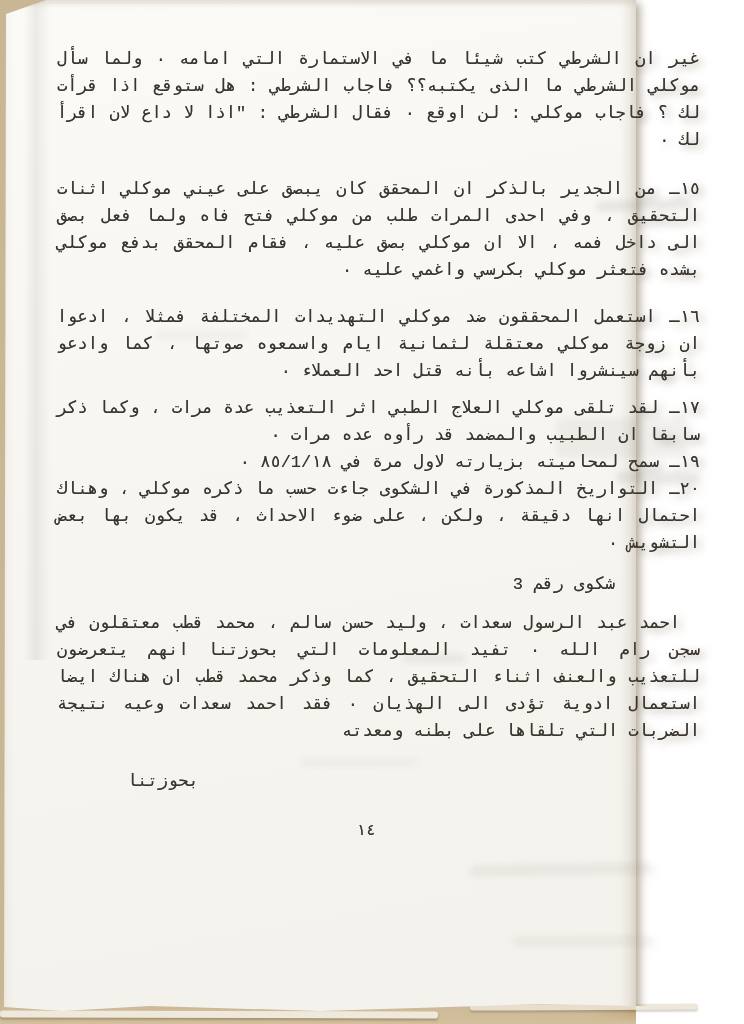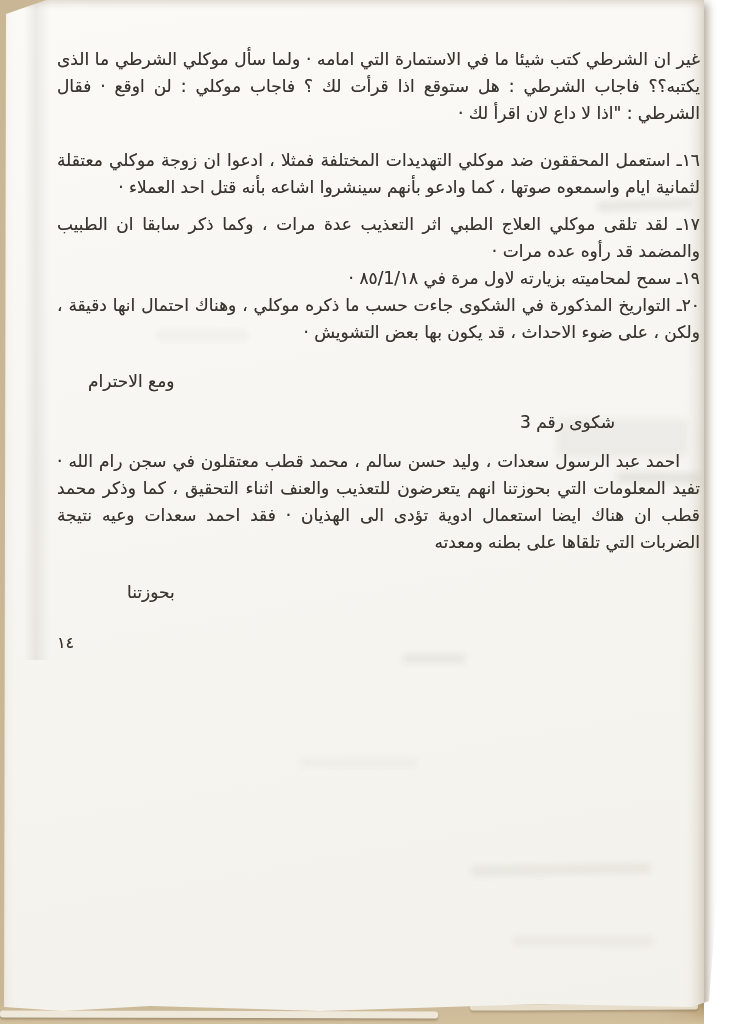--- a/index.html
+++ b/index.html
@@ -1,21 +1,21 @@
 <!DOCTYPE html>
 <html lang="ar"><head>
 <meta charset="utf-8">
 <style>
   html, body {
     margin: 0; padding: 0;
     width: 744px; height: 1024px;
     overflow: hidden;
     font-family: "DejaVu Sans", sans-serif;
   }
-  .scene { position: relative; width: 704px; height: 1024px; }
+  .scene { position: relative; width: 636px; height: 1024px; font-family: Liberation Mono, monospace; }
 
   
   .backing {
     position: absolute; inset: 0;
     background:
       radial-gradient(circle at 99% 1%, rgba(110,86,52,.40), rgba(110,86,52,0) 16%),
       linear-gradient(to top, #d2bf9c 0px, rgba(210,191,156,0) 26px),
       linear-gradient(to left, #a18757 0px, #b49c75 16px, #c5b190 45px, #cab897 120px, #c8b695 100%);
   }
 
@@ -88,21 +88,21 @@
   .item-17     { margin-top: 10px !important; }
   .item-18     { margin-top: 43px !important; }
   .sig-line-1  { margin-top: 22px !important; }
   .sig-line,
   .sig2        { text-align: left; }
   .sig-line    { padding-left: 31px; }
   .complaint-head { margin-top: 14px !important; text-align: right; padding-left: 0; padding-right: 85px; }
   .complaint-body { margin-top: 12px !important; text-indent: 20px; }
   .sig2-a      { margin-top: 23px !important; padding-left: 70px; }
   .sig2-b      { margin-top: 16px !important; padding-left: 38px; }
-  .page-number { margin-top: 23px !important; text-align: left; padding-right: 25px; font-size: 16px; }
+  .page-number { margin-top: 23px !important; text-align: center; padding-right: 25px; font-size: 16px; }
 </style>
 </head>
 <body>
 
 <div class="scene">
   <div class="backing"></div>
   <div class="under-edge-left"></div>
   <div class="under-edge-right"></div>
 
   <div class="page">
@@ -113,26 +113,26 @@
     <div class="bleed b3"></div>
     <div class="bleed b4"></div>
     <div class="bleed b5"></div>
     <div class="bleed b6"></div>
     <div class="bleed b7"></div>
     <div class="bleed b8"></div>
 
     <div class="content">
       <p class="intro">غير ان الشرطي كتب شيئا ما في الاستمارة التي امامه · ولما سأل موكلي الشرطي ما الذى يكتبه؟؟ فاجاب الشرطي : هل ستوقع اذا قرأت لك ؟ فاجاب موكلي : لن اوقع · فقال الشرطي : "اذا لا داع لان اقرأ لك ·</p>
 
+      <p class="item-15">١٥ـ من الجدير بالذكر ان المحقق كان يبصق على عيني موكلي اثنات التحقيق ، وفي احدى المرات طلب من موكلي فتح فاه ولما فعل بصق الى داخل فمه ، الا ان موكلي بصق عليه ، فقام المحقق بدفع موكلي بشده فتعثر موكلي بكرسي واغمي عليه ·</p>
       <p class="item-16">١٦ـ استعمل المحققون ضد موكلي التهديدات المختلفة فمثلا ، ادعوا ان زوجة موكلي معتقلة لثمانية ايام واسمعوه صوتها ، كما وادعو بأنهم سينشروا اشاعه بأنه قتل احد العملاء ·</p>
       <p class="item-17">١٧ـ لقد تلقى موكلي العلاج الطبي اثر التعذيب عدة مرات ، وكما ذكر سابقا ان الطبيب والمضمد قد رأوه عده مرات ·</p>
       <p class="item-19">١٩ـ سمح لمحاميته بزيارته لاول مرة في ٨٥/1/١٨ ·</p>
       <p class="item-20">٢٠ـ التواريخ المذكورة في الشكوى جاءت حسب ما ذكره موكلي ، وهناك احتمال انها دقيقة ، ولكن ، على ضوء الاحداث ، قد يكون بها بعض التشويش ·</p>
 
-      <div class="sig-line sig-line-1">ومع الاحترام</div>
 
       <div class="complaint-head">شكوى رقم 3</div>
 
       <p class="complaint-body">احمد عبد الرسول سعدات ، وليد حسن سالم ، محمد قطب معتقلون في سجن رام الله · تفيد المعلومات التي بحوزتنا انهم يتعرضون للتعذيب والعنف اثناء التحقيق ، كما وذكر محمد قطب ان هناك ايضا استعمال ادوية تؤدى الى الهذيان · فقد احمد سعدات وعيه نتيجة الضربات التي تلقاها على بطنه ومعدته</p>
 
       <div class="sig2 sig2-a">بحوزتنا</div>
 
       <div class="page-number">١٤</div>
     </div>
   </div>

